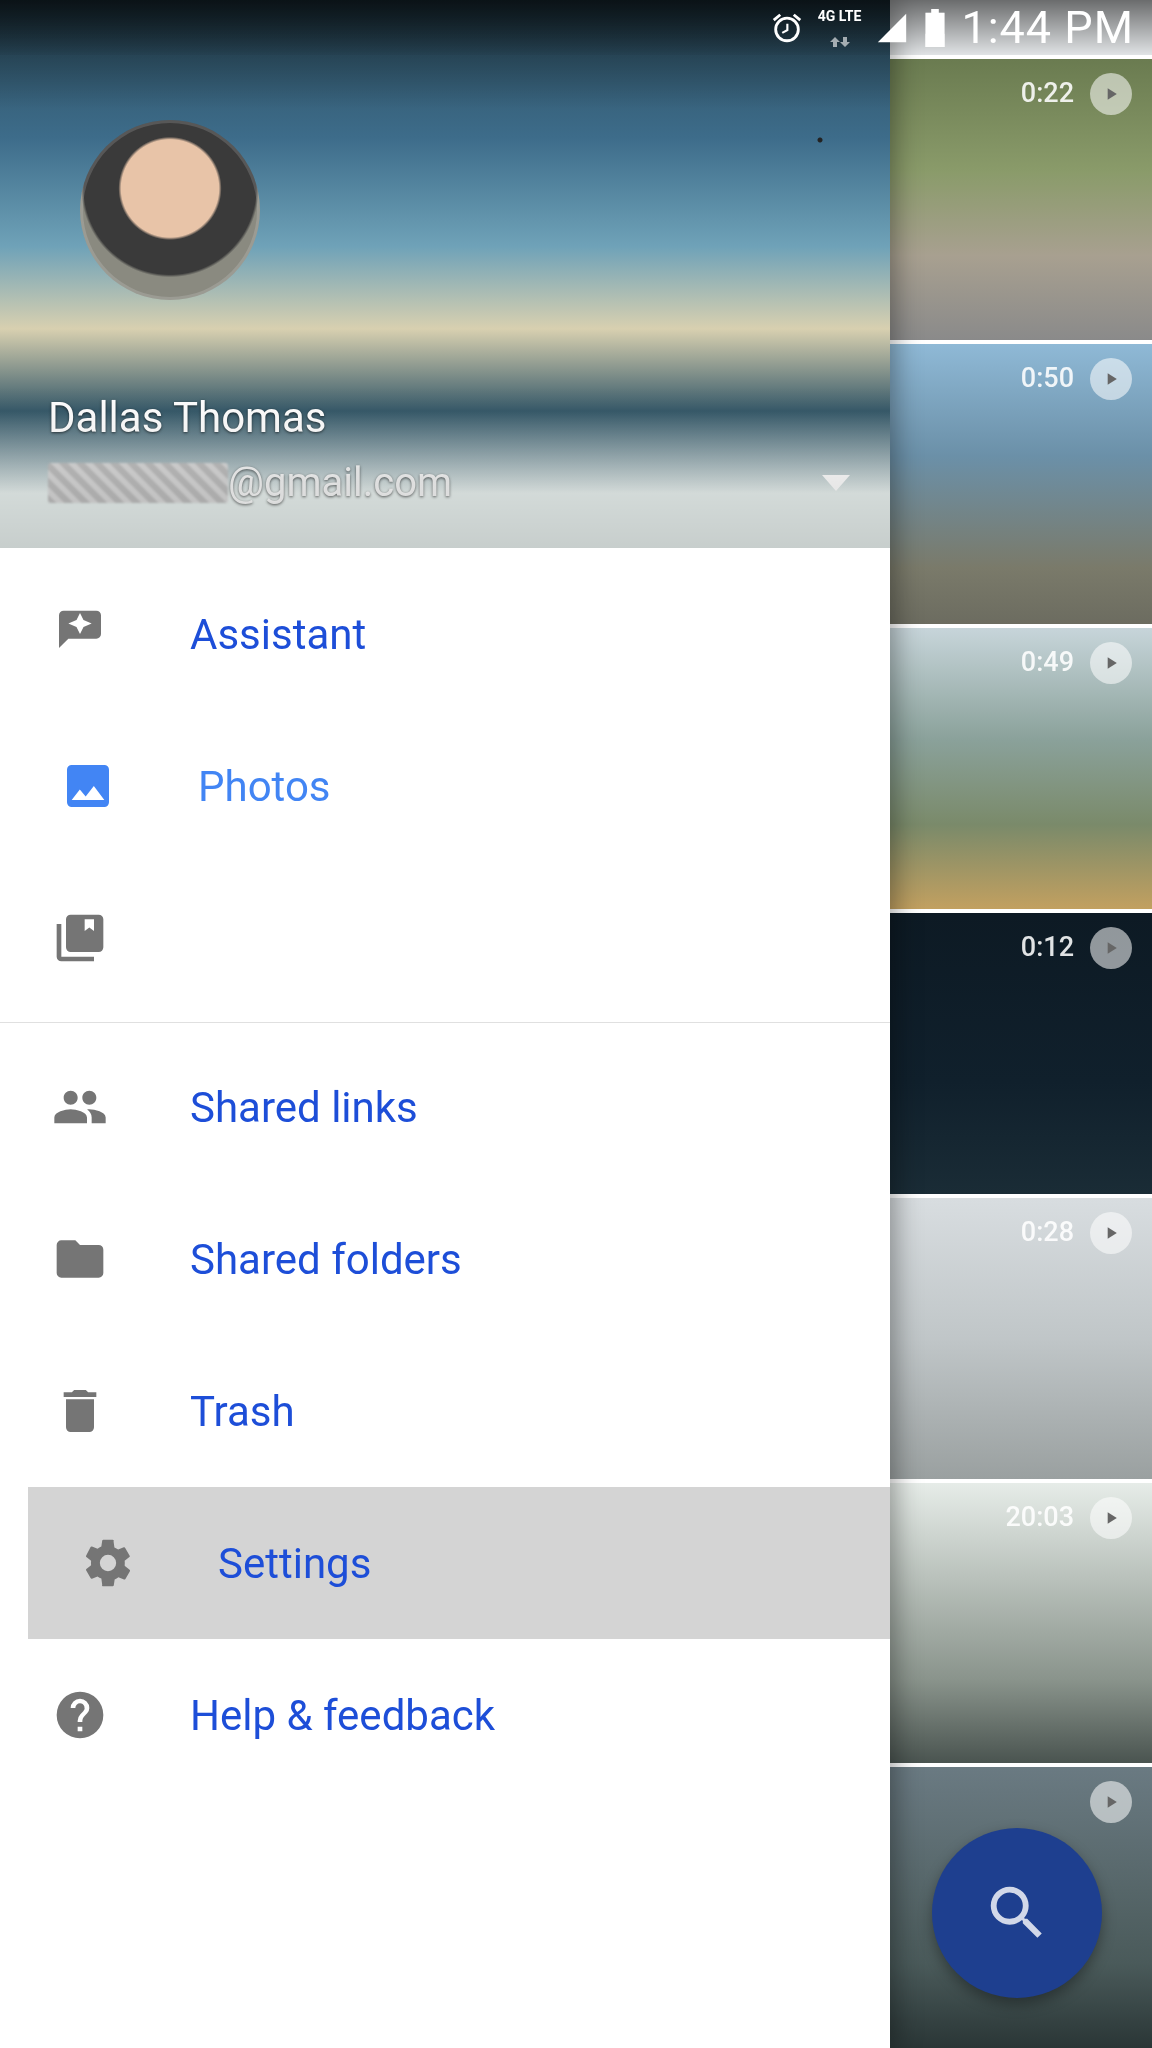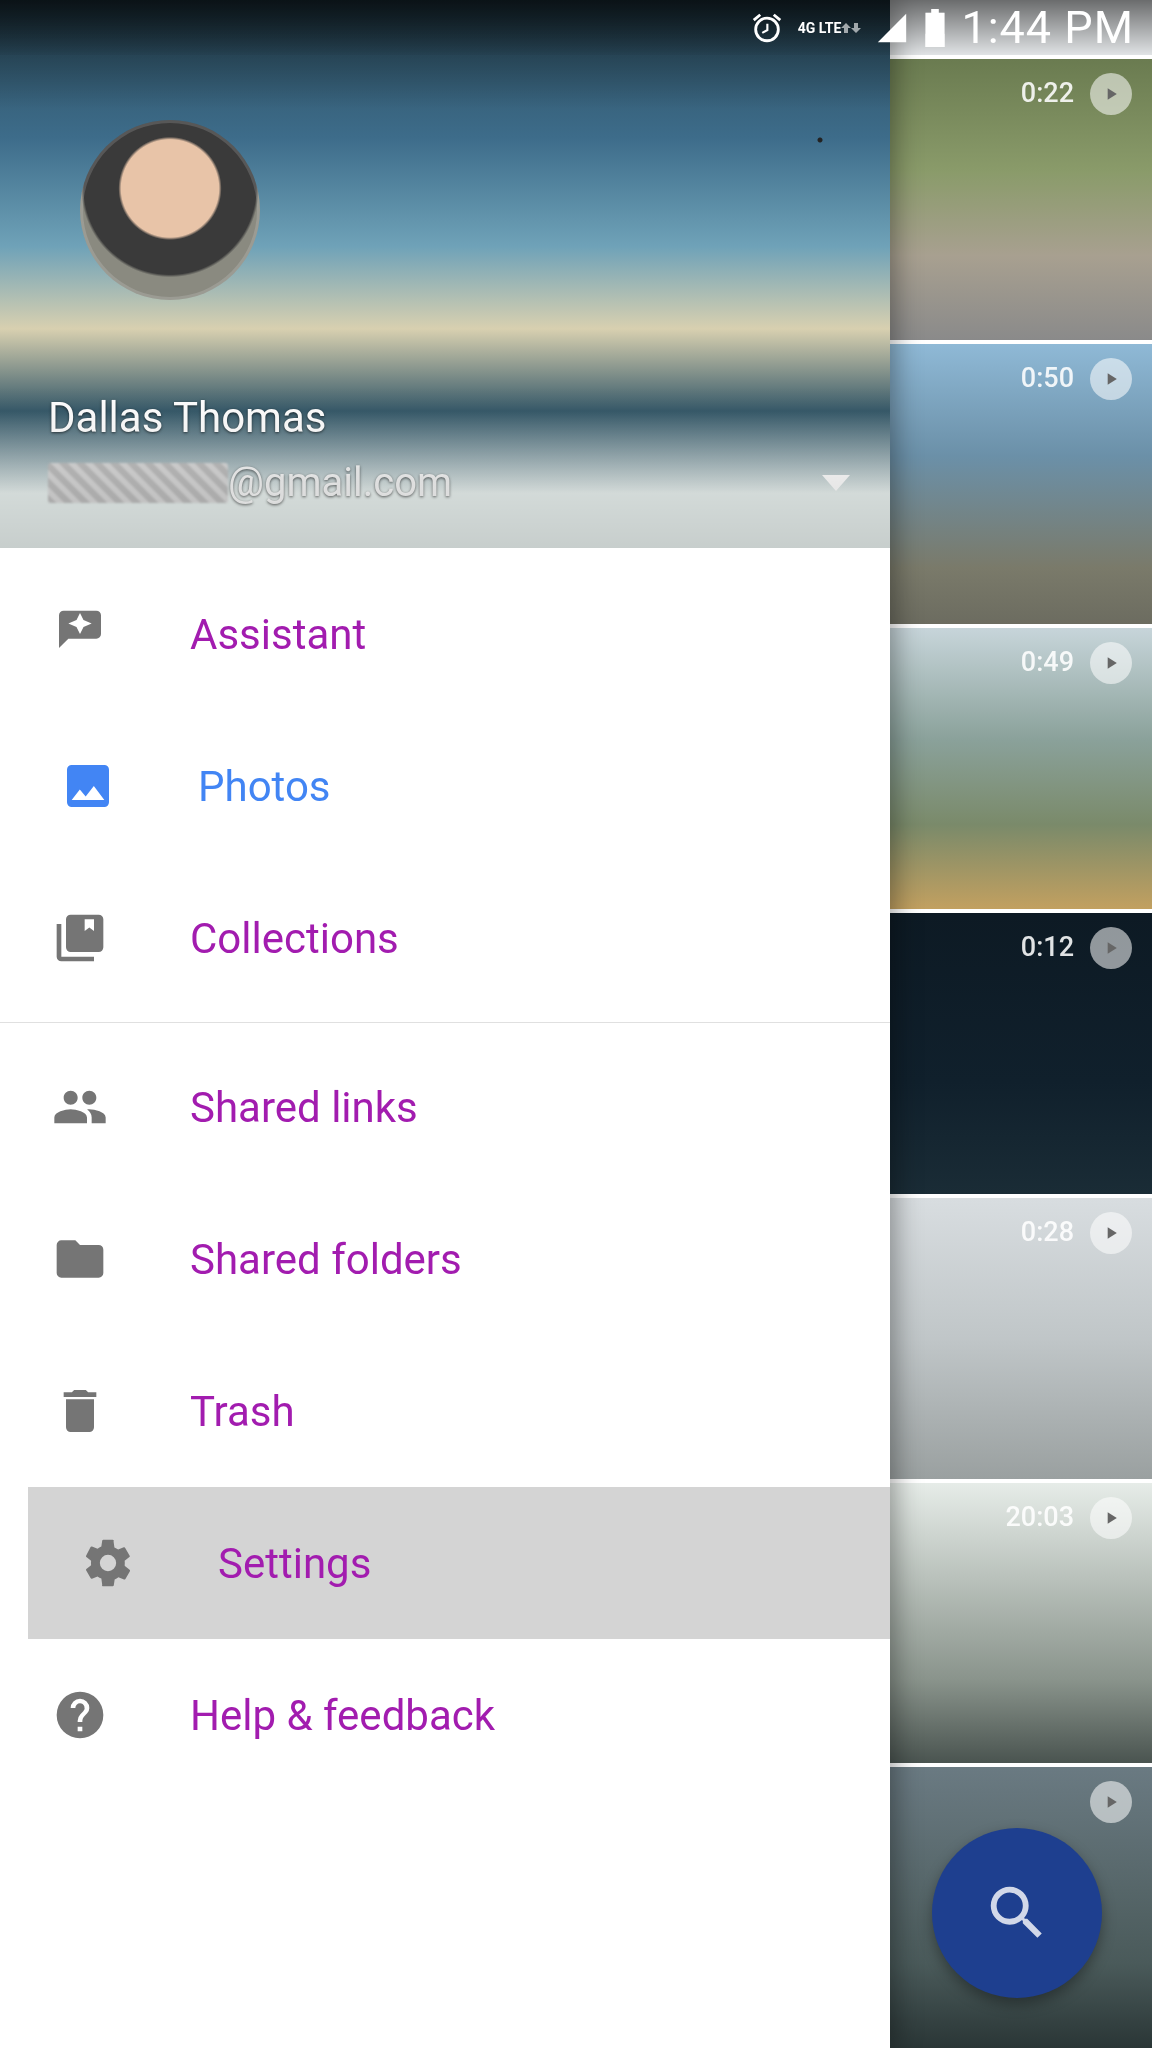--- a/index.html
+++ b/index.html
@@ -18,37 +18,37 @@
   .tile-3{background:linear-gradient(180deg,#0d1a24,#10202c 60%,#1a2c36);} 
   .tile-4{background:linear-gradient(180deg,#d8dde0,#c0c6c8 50%,#9aa0a0);} 
   .tile-5{background:linear-gradient(180deg,#e6ece8,#8a948c 70%,#4a5450);} 
   .tile-6{background:linear-gradient(180deg,#6a7a82,#4a5a5a 70%,#2a3636);} 
 
   
   .status-bar { position: absolute; top: 0; left: 0; right: 0; height: 55px; display: flex; align-items: center; justify-content: flex-end; padding: 0 18px; gap: 14px; color: #fff; background: linear-gradient(rgba(0,0,0,0.55),rgba(0,0,0,0.05)); z-index: 30; }
   .status-bar .time { font-size: 45px; font-weight: 400; letter-spacing: 1px; }
   .status-ico { display:inline-flex; align-items:center; justify-content:center; }
   .status-ico svg { fill: #fff; }
-  .lte { font-size: 14px; font-weight: 700; line-height: 1; text-align:center; }
+  .lte { font-size: 14px; font-weight: 700; line-height: 1; text-align:center;flex-direction:column; }
 
   
   .drawer { position: absolute; top: 0; left: 0; width: 890px; height: 100%; background: #fff; box-shadow: 6px 0 24px rgba(0,0,0,0.35); z-index: 20; display: flex; flex-direction: column; }
   .drawer-header { position: relative; height: 548px; background: linear-gradient(180deg,#2a4a5a 0%,#3d6c8a 25%,#6fa2b8 45%,#d8d0b0 60%,#375a6a 75%,#eaf2f0 90%); color: #fff; }
   .drawer-header::after{content:"";position:absolute;inset:0;background:
      radial-gradient(2px 2px at 820px 140px,#222 0 2px,transparent 3px), 
      linear-gradient(180deg,rgba(0,0,0,0.45),rgba(0,0,0,0) 20%,rgba(0,0,0,0) 70%,rgba(0,0,0,0.15));}
   .avatar { position: absolute; top: 120px; left: 80px; width: 180px; height: 180px; border-radius: 50%; background: radial-gradient(circle at 50% 38%,#e8c4a8 0 34%,#3a3a3a 36% 60%,#8a8a80 62% 100%); box-shadow: inset 0 0 0 3px rgba(255,255,255,0.15); }
   .account-name { position: absolute; left: 48px; bottom: 106px; font-size: 42px; font-weight: 400; text-shadow: 0 1px 3px rgba(0,0,0,0.6); }
   .account-email-row { position: absolute; left: 48px; right: 40px; bottom: 42px; display: flex; align-items: center; justify-content: space-between; }
   .account-email { font-size: 40px; color: rgba(255,255,255,0.92); text-shadow: 0 1px 3px rgba(0,0,0,0.6); display:flex; align-items:center; gap:0;}
   .redact { display:inline-block; width: 180px; height: 40px; background: repeating-linear-gradient(45deg,#bfbfbf 0 6px,#d9d9d9 6px 12px); border-radius:3px; filter: blur(1px);} 
   .expand-caret { width: 0; height: 0; border-left: 14px solid transparent; border-right: 14px solid transparent; border-top: 16px solid #fff; }
 
   .menu { flex: 1; padding-top: 10px; }
-  .menu-item { height: 152px; display: flex; align-items: center; padding-left: 50px; gap: 80px; font-size: 42px; color: #a21caf; }
+  .menu-item { height: 152px; display: flex; align-items: center; padding-left: 50px; gap: 80px; font-size: 42px; color: #1d4ed8; }
   .menu-item .mi-icon { width: 60px; height: 60px; display: flex; align-items: center; justify-content: center; }
   .menu-item .mi-icon svg { width: 56px; height: 56px; fill: #757575; }
   .menu-item.active { color: #4285F4; margin-left: 8px; }
   .menu-item.active .mi-icon svg { fill: #4285F4; }
   .menu-item.pressed { background: #d4d4d4; margin-left: 28px; }
   .menu-divider { height: 1px; background: #e0e0e0; margin: 8px 0; }
 
   
   .fab { position: absolute; right: 50px; bottom: 50px; width: 170px; height: 170px; border-radius: 50%; background: #1e3f8f; display: flex; align-items: center; justify-content: center; z-index: 15; box-shadow: 0 6px 14px rgba(0,0,0,0.35); }
   .fab svg { width: 70px; height: 70px; fill: rgba(255,255,255,0.8); }
@@ -155,21 +155,20 @@
             </svg>
           </span>
         <span>Photos</span>
       </div>
       <div class="menu-item">
         <span class="mi-icon">
             <svg viewBox="0 0 24 24">
               <path d="M22 16V4a2 2 0 00-2-2H8a2 2 0 00-2 2v12a2 2 0 002 2h12a2 2 0 002-2zM4 6H2v14a2 2 0 002 2h14v-2H4V6zm14-2v5l-2-1.5L14 9V4h4z"></path>
             </svg>
           </span>
-        <span>Collections</span>
       </div>
 
       <div class="menu-divider"></div>
 
       <div class="menu-item">
         <span class="mi-icon">
             <svg viewBox="0 0 24 24">
               <path d="M16 11c1.66 0 3-1.34 3-3s-1.34-3-3-3-3 1.34-3 3 1.34 3 3 3zm-8 0c1.66 0 3-1.34 3-3S9.66 5 8 5 5 6.34 5 8s1.34 3 3 3zm0 2c-2.33 0-7 1.17-7 3.5V19h14v-2.5C15 14.17 10.33 13 8 13zm8 0c-.29 0-.62.02-.97.05 1.16.84 1.97 1.97 1.97 3.45V19h6v-2.5c0-2.33-4.67-3.5-7-3.5z"></path>
             </svg>
           </span>

